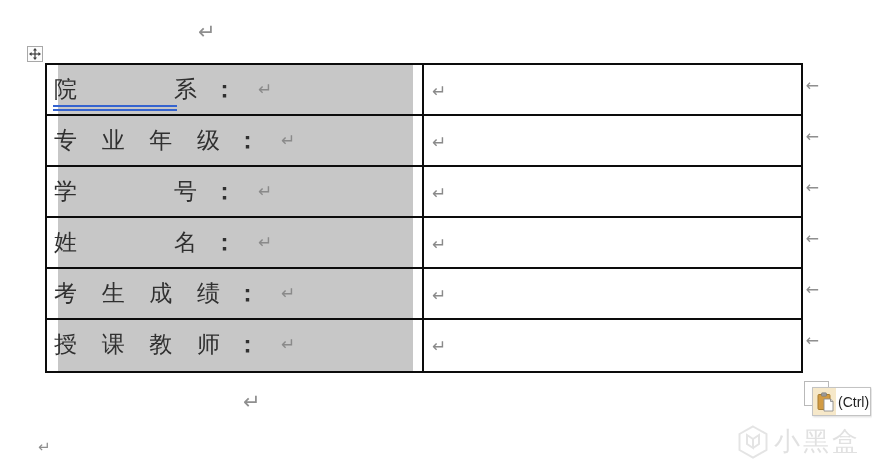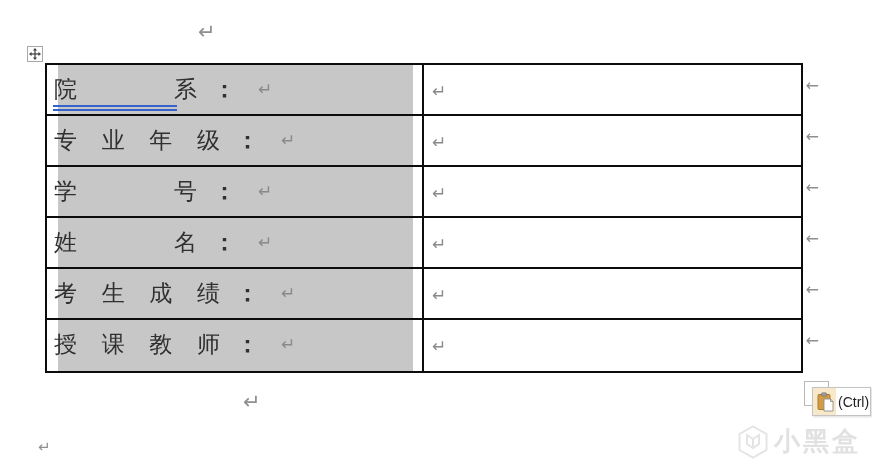--- a/index.html
+++ b/index.html
@@ -54,21 +54,21 @@
                display:flex; align-items:center; cursor:pointer;
                box-shadow:1px 1px 2px rgba(0,0,0,0.15); }
   .paste-icon-box { width:23px; height:27px; background:#f6e8c9;
                     display:flex; align-items:center; justify-content:center; }
   .paste-label { font-family:"Liberation Sans", sans-serif; font-size:14px;
                  color:#1f1f1f; padding-left:2px; }
 
   
   .watermark { position:absolute; left:737px; top:424px; display:flex;
                align-items:center; opacity:0.55; }
-  .wm-text { font-family:"DejaVu Sans", sans-serif; font-weight:bold;
+  .wm-text { font-family:"DejaVu Sans", sans-serif; font-weight:normal;
              font-size:26px; letter-spacing:3px; color:#c9c9c9; margin-left:5px; }
 </style>
 </head>
 <body>
 
 <div class="page">
 
   <span class="mark top-pilcrow">↵</span>
 
   <div class="move-handle">

